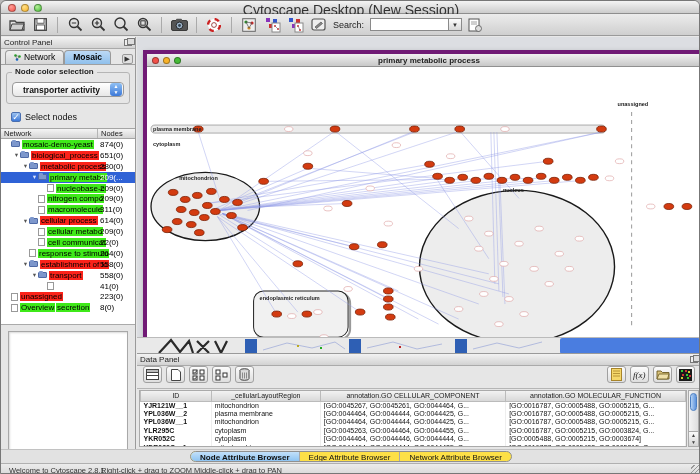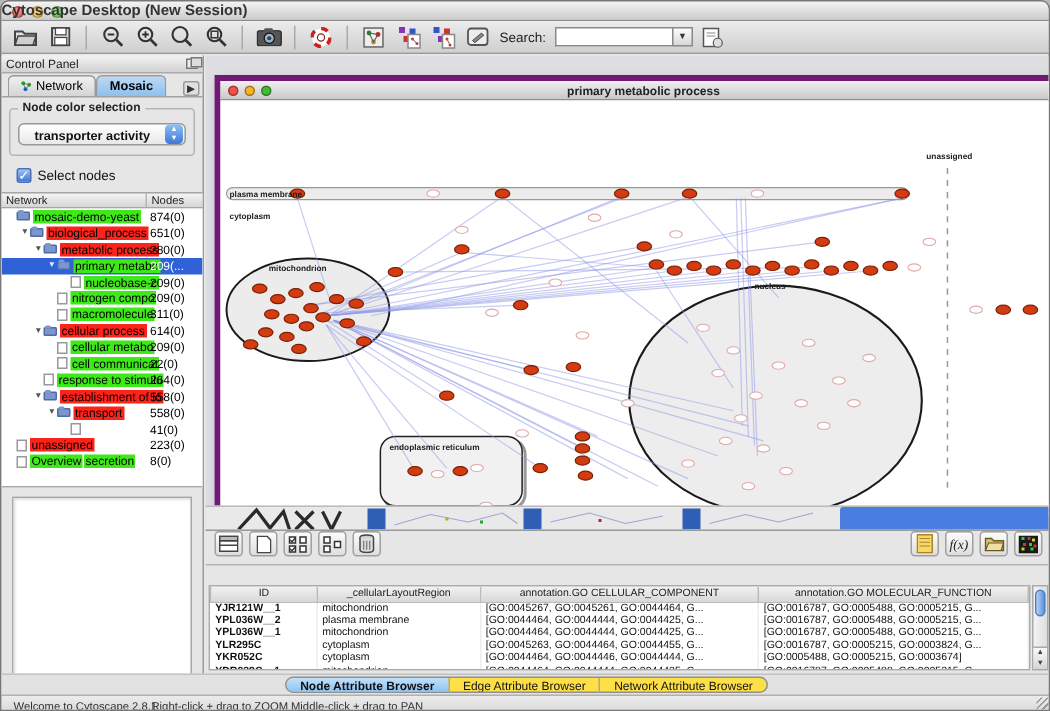--- a/index.html
+++ b/index.html
@@ -4,21 +4,21 @@
 <style>
   * { margin:0; padding:0; box-sizing:border-box; }
   html,body { width:700px; height:474px; font-family:"Liberation Sans",sans-serif; }
   body { background:#b8b8b8; overflow:hidden; }
   .app { position:absolute; width:700px; height:474px; background:#e8e8e8; border-radius:6px 6px 0 0; overflow:hidden; border:1px solid #777; }
 
   
   .titlebar { position:absolute; left:0; top:0; width:700px; height:13px;
     background:linear-gradient(#f4f4f4,#cccccc); border-bottom:1px solid #8e8e8e;
     border-radius:6px 6px 0 0; }
-  .titlebar .title { position:absolute; width:100%; top:1px; font-size:10px; font-weight:bold; color:#333; }
+  .titlebar .title { position:absolute; width:100%; text-align:center; top:1px; font-size:14px; font-weight:normal; color:#333; }
   .tl { position:absolute; top:3px; width:8px; height:8px; border-radius:50%; border:0.5px solid rgba(0,0,0,.3); }
   .tl.r { left:7px;  background:radial-gradient(circle at 35% 30%, #ff9d96, #f25149); }
   .tl.y { left:20px; background:radial-gradient(circle at 35% 30%, #ffe08a, #f8b228); }
   .tl.g { left:33px; background:radial-gradient(circle at 35% 30%, #b6f09a, #46ba37); }
 
   
   .toolbar { position:absolute; left:0; top:13px; width:700px; height:22px;
     background:linear-gradient(#ececec,#cfcfcf); border-bottom:1px solid #9a9a9a;
     display:flex; align-items:center; padding-left:6px; gap:3px; }
   .tbtn { width:20px; height:18px; display:flex; align-items:center; justify-content:center; border-radius:3px; }
@@ -550,20 +550,24 @@
         <polyline points="230,10 256,4 280,11 305,6" fill="none" stroke="#9aa6d8" stroke-width="0.7"></polyline>
         <rect x="262" y="8" width="2" height="2" fill="#b22"></rect>
         <rect x="318" y="1" width="12" height="14" fill="#2e5fb4"></rect>
         <polyline points="336,11 360,5 382,10 405,4" fill="none" stroke="#9aa6d8" stroke-width="0.7"></polyline>
         <rect x="423" y="0" width="140" height="16" rx="2" fill="#4a7de0"></rect>
       </svg>
     </div>
   </div>
 
   <div class="data-panel">
+    <div class="panel-header">
+      <span>Data Panel</span>
+      <span class="float-icon"></span>
+    </div>
     <div class="dp-toolbar">
       <div class="dp-btn">
         <svg width="13" height="11" viewBox="0 0 13 11">
             <rect x="0.5" y="0.5" width="12" height="10" fill="#fff" stroke="#444"></rect>
             <line x1="0.5" y1="3.5" x2="12.5" y2="3.5" stroke="#444"></line>
             <line x1="0.5" y1="6.5" x2="12.5" y2="6.5" stroke="#444"></line>
             <rect x="0.5" y="0.5" width="12" height="3" fill="#bbb" stroke="#444"></rect>
           </svg>
       </div>
       <div class="dp-btn">

